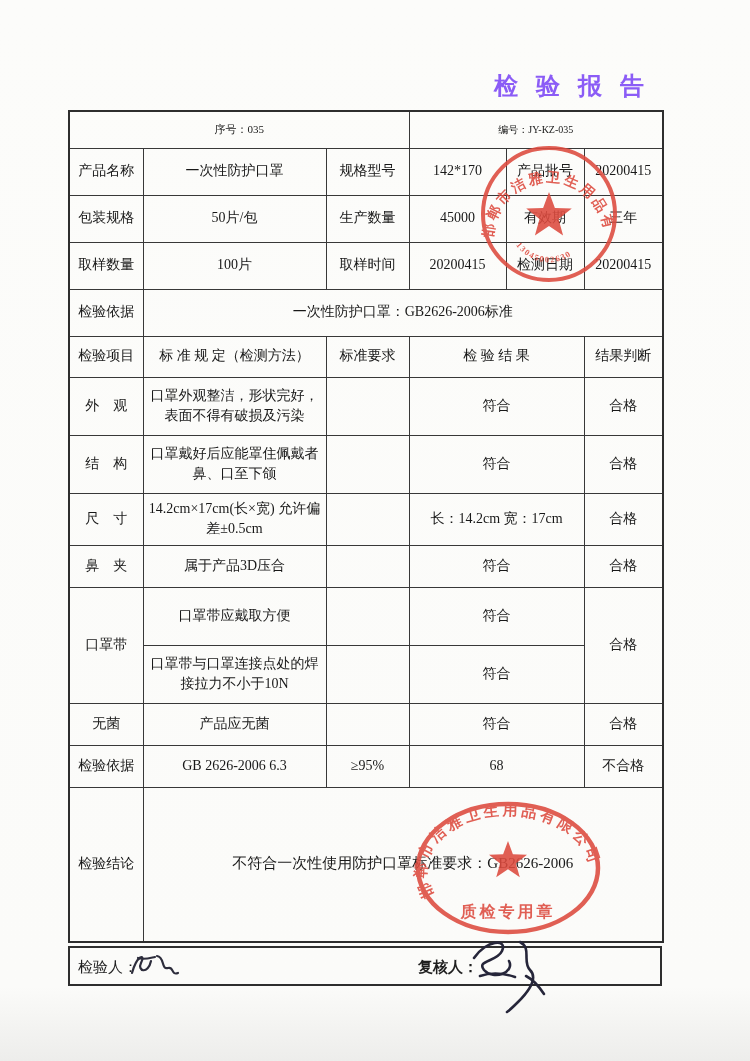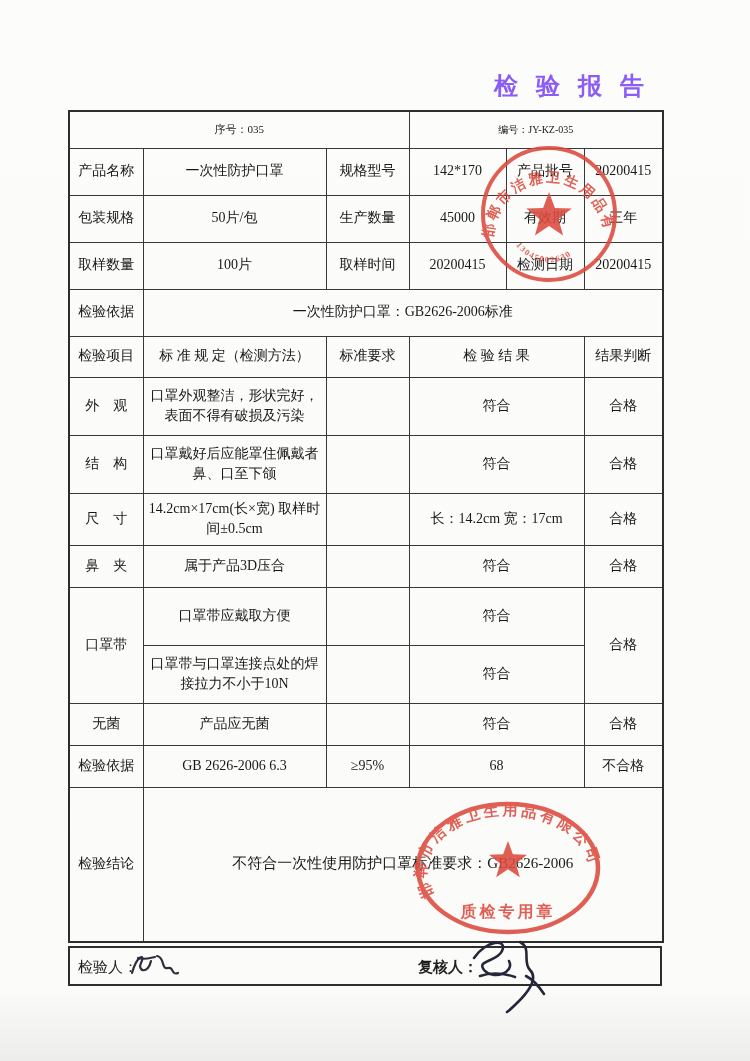--- a/index.html
+++ b/index.html
@@ -112,21 +112,21 @@
   <tr style="height:58px">
     <td>结　构</td>
     <td>口罩戴好后应能罩住佩戴者鼻、口至下颌</td>
     <td></td>
     <td colspan="2">符合</td>
     <td>合格</td>
   </tr>
 
   <tr style="height:52px">
     <td>尺　寸</td>
-    <td>14.2cm×17cm(长×宽) 取样时间±0.5cm</td>
+    <td>14.2cm×17cm(长×宽) 允许偏差±0.5cm</td>
     <td></td>
     <td colspan="2">长：14.2cm 宽：17cm</td>
     <td>合格</td>
   </tr>
 
   <tr style="height:42px">
     <td>鼻　夹</td>
     <td>属于产品3D压合</td>
     <td></td>
     <td colspan="2">符合</td>

